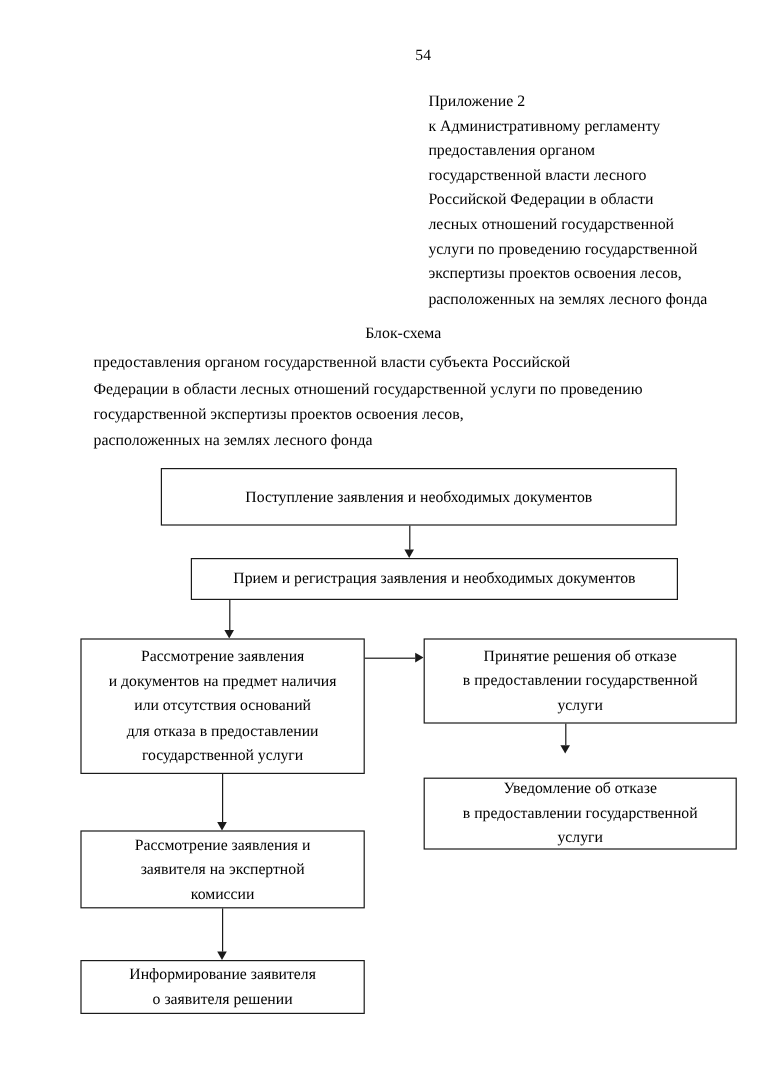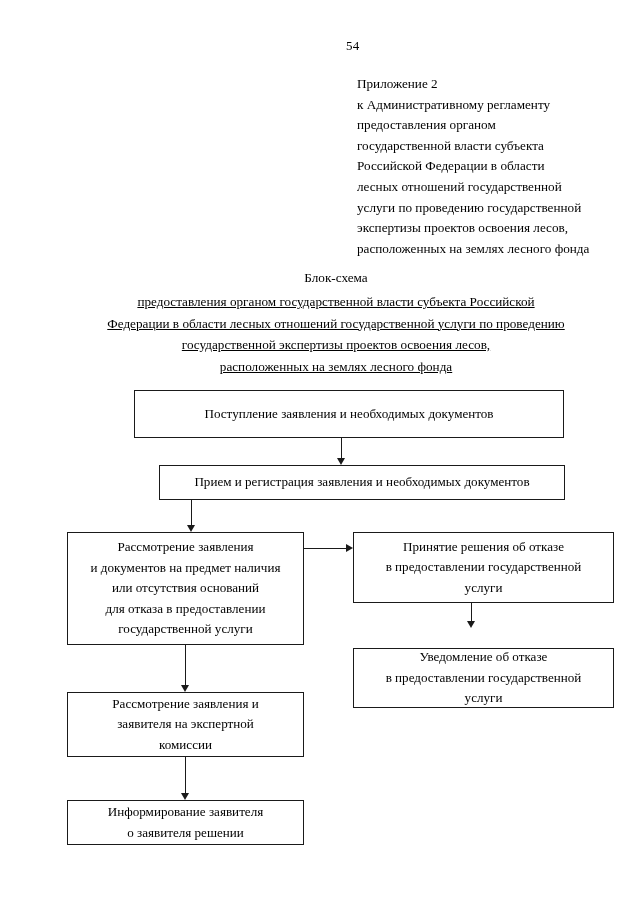--- a/index.html
+++ b/index.html
@@ -52,24 +52,22 @@
     text-align: center;
     font-size: 13.2px;
     font-weight: normal;
     line-height: 20px;
   }
   .doc-subtitle {
     position: absolute;
     left: 62px;
     top: 291px;
     width: 516px;
-    text-align: center;
     font-size: 13.2px;
     line-height: 21.5px;
-    text-decoration: underline;
   }
   .doc-subtitle .sline { display: block; }
 
   
   #flowchart {
     position: absolute;
     left: 0;
     top: 0;
     width: 640px;
     height: 905px;
@@ -141,21 +139,21 @@
 <body>
 
 <div id="page">
 
   <div class="page-number">54</div>
 
   <div class="appendix-header">
     <span class="hline">Приложение 2</span><br>
     <span class="hline">к Административному регламенту</span><br>
     <span class="hline">предоставления органом</span><br>
-    <span class="hline">государственной власти субъекта</span><br>
+    <span class="hline">государственной власти лесного</span><br>
     <span class="hline">Российской Федерации в области</span><br>
     <span class="hline">лесных отношений государственной</span><br>
     <span class="hline">услуги по проведению государственной</span><br>
     <span class="hline">экспертизы проектов освоения лесов,</span><br>
     <span class="hline">расположенных на землях лесного фонда</span>
   </div>
 
   <div class="doc-title">Блок-схема</div>
 
   <div class="doc-subtitle">

